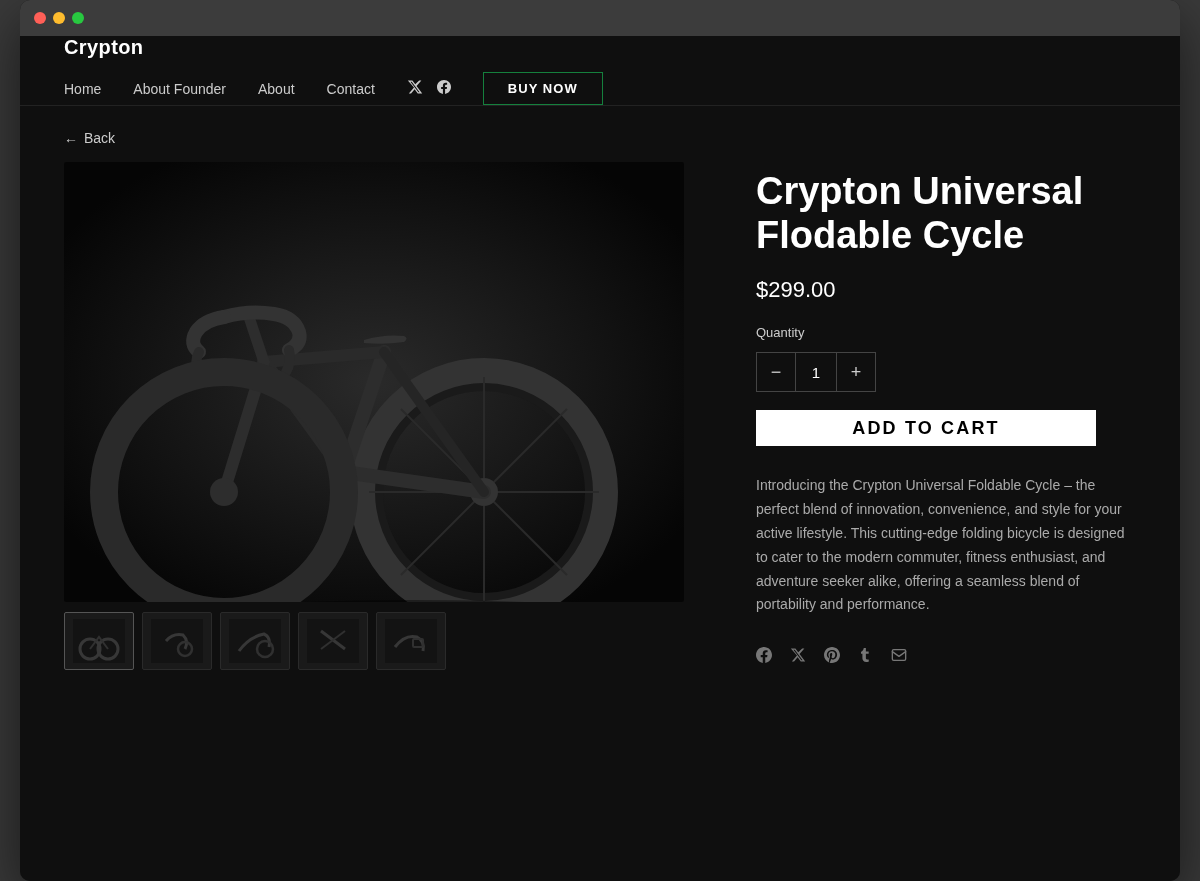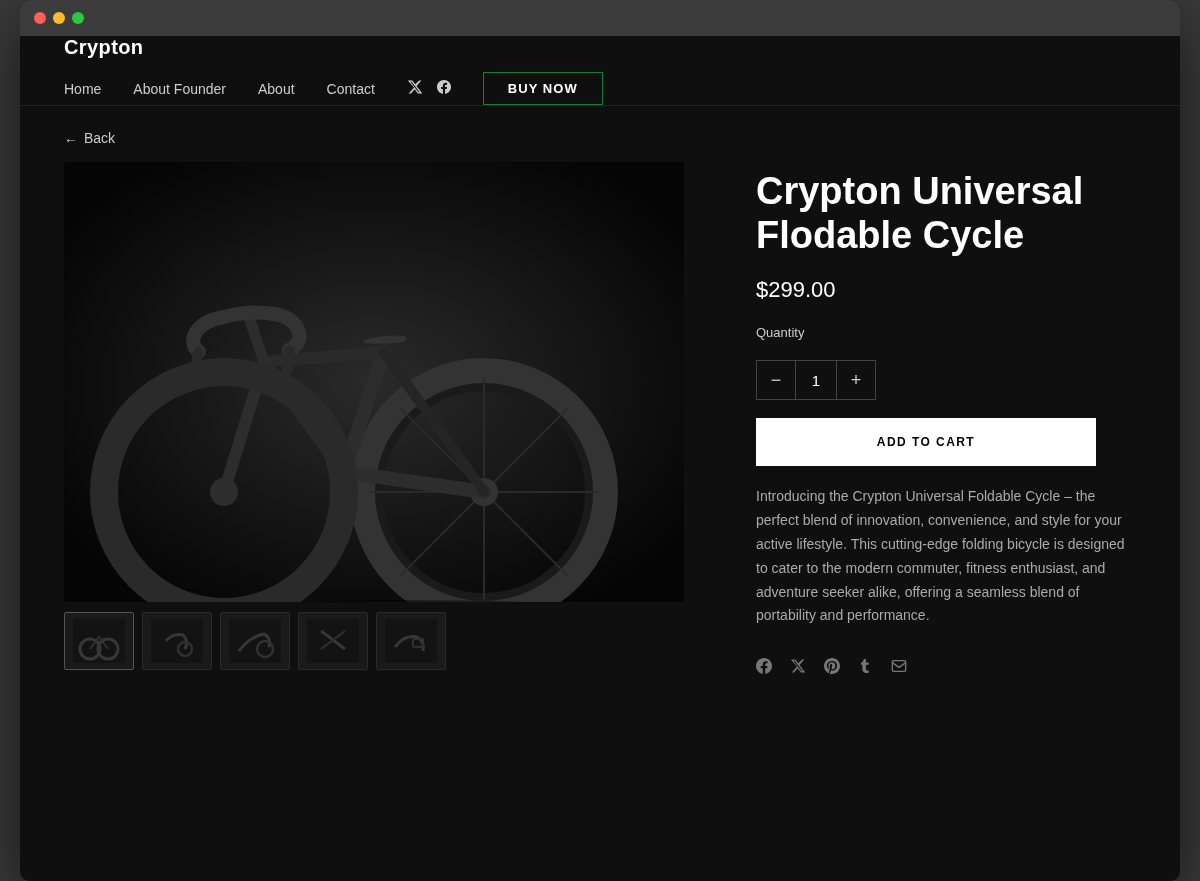--- a/index.html
+++ b/index.html
@@ -168,21 +168,21 @@
     }
     .product-price {
       font-size: 22px;
       font-weight: 500;
       color: #fff;
       margin-bottom: 22px;
     }
     .quantity-label {
       font-size: 13px;
       color: #ccc;
-      margin-bottom: 20px;
+      margin-bottom: 12px;
     }
     .quantity-control {
       display: flex;
       align-items: center;
       border: 1px solid #444;
       width: 120px;
       height: 40px;
       margin-bottom: 18px;
     }
     .qty-btn {
@@ -205,29 +205,29 @@
       border-left: 1px solid #444;
       border-right: 1px solid #444;
       height: 100%;
       display: flex;
       align-items: center;
       justify-content: center;
     }
     .add-to-cart-btn {
       width: 100%;
       max-width: 340px;
-      height: 48px;
+      height: 36px;
       background: #fff;
       color: #000;
       border: none;
-      font-size: 12px;
+      font-size: 18px;
       font-weight: 700;
       letter-spacing: 0.12em;
       cursor: pointer;
-      margin-bottom: 19px;
+      margin-bottom: 28px;
     }
     .product-description {
       font-size: 14px;
       color: #aaa;
       line-height: 1.7;
       max-width: 400px;
       margin-bottom: 30px;
     }
     .share-icons {
       display: flex;

